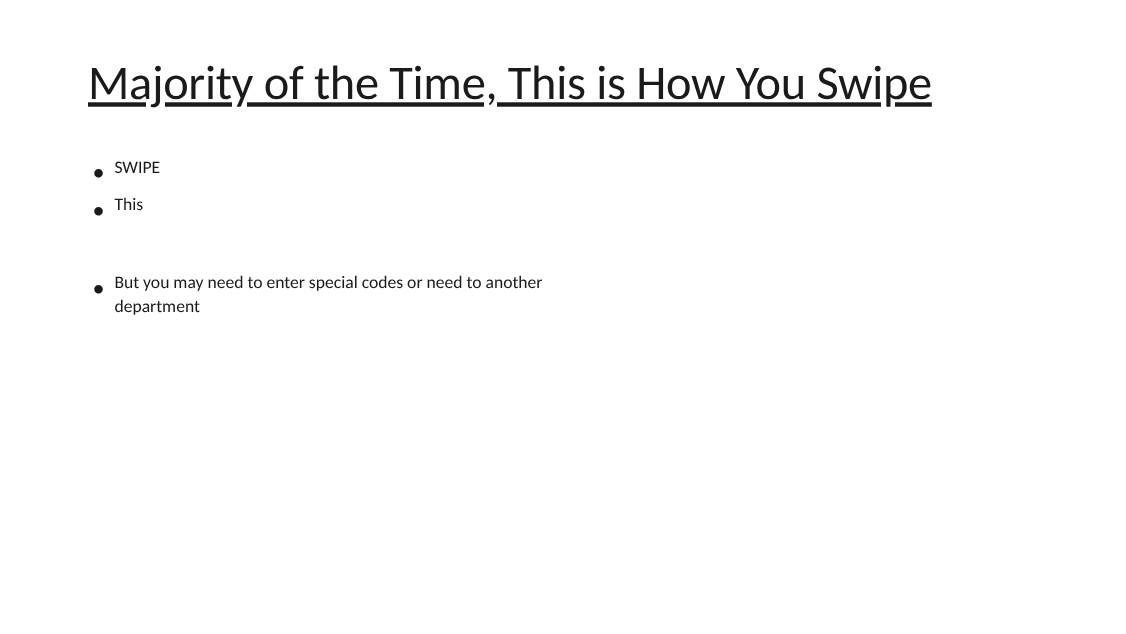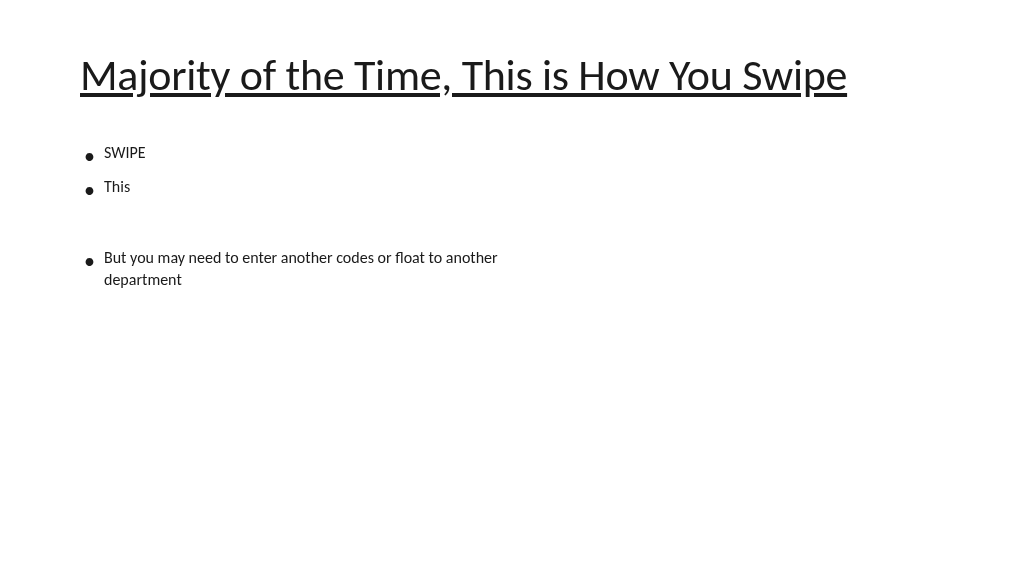--- a/index.html
+++ b/index.html
@@ -46,14 +46,14 @@
   </style>
 </head>
 <body>
 
 <h1 class="title">Majority of the Time, This is How You Swipe</h1>
 
 <ul class="bullet-list">
   <li class="bullet-item">SWIPE</li>
   <li class="bullet-item">This</li>
   <div class="gap"></div>
-  <li class="bullet-item">But you may need to enter another codes or float to another department</li>
+  <li class="bullet-item">But you may need to enter special codes or need to another department</li>
 </ul>
 
 </body></html>

